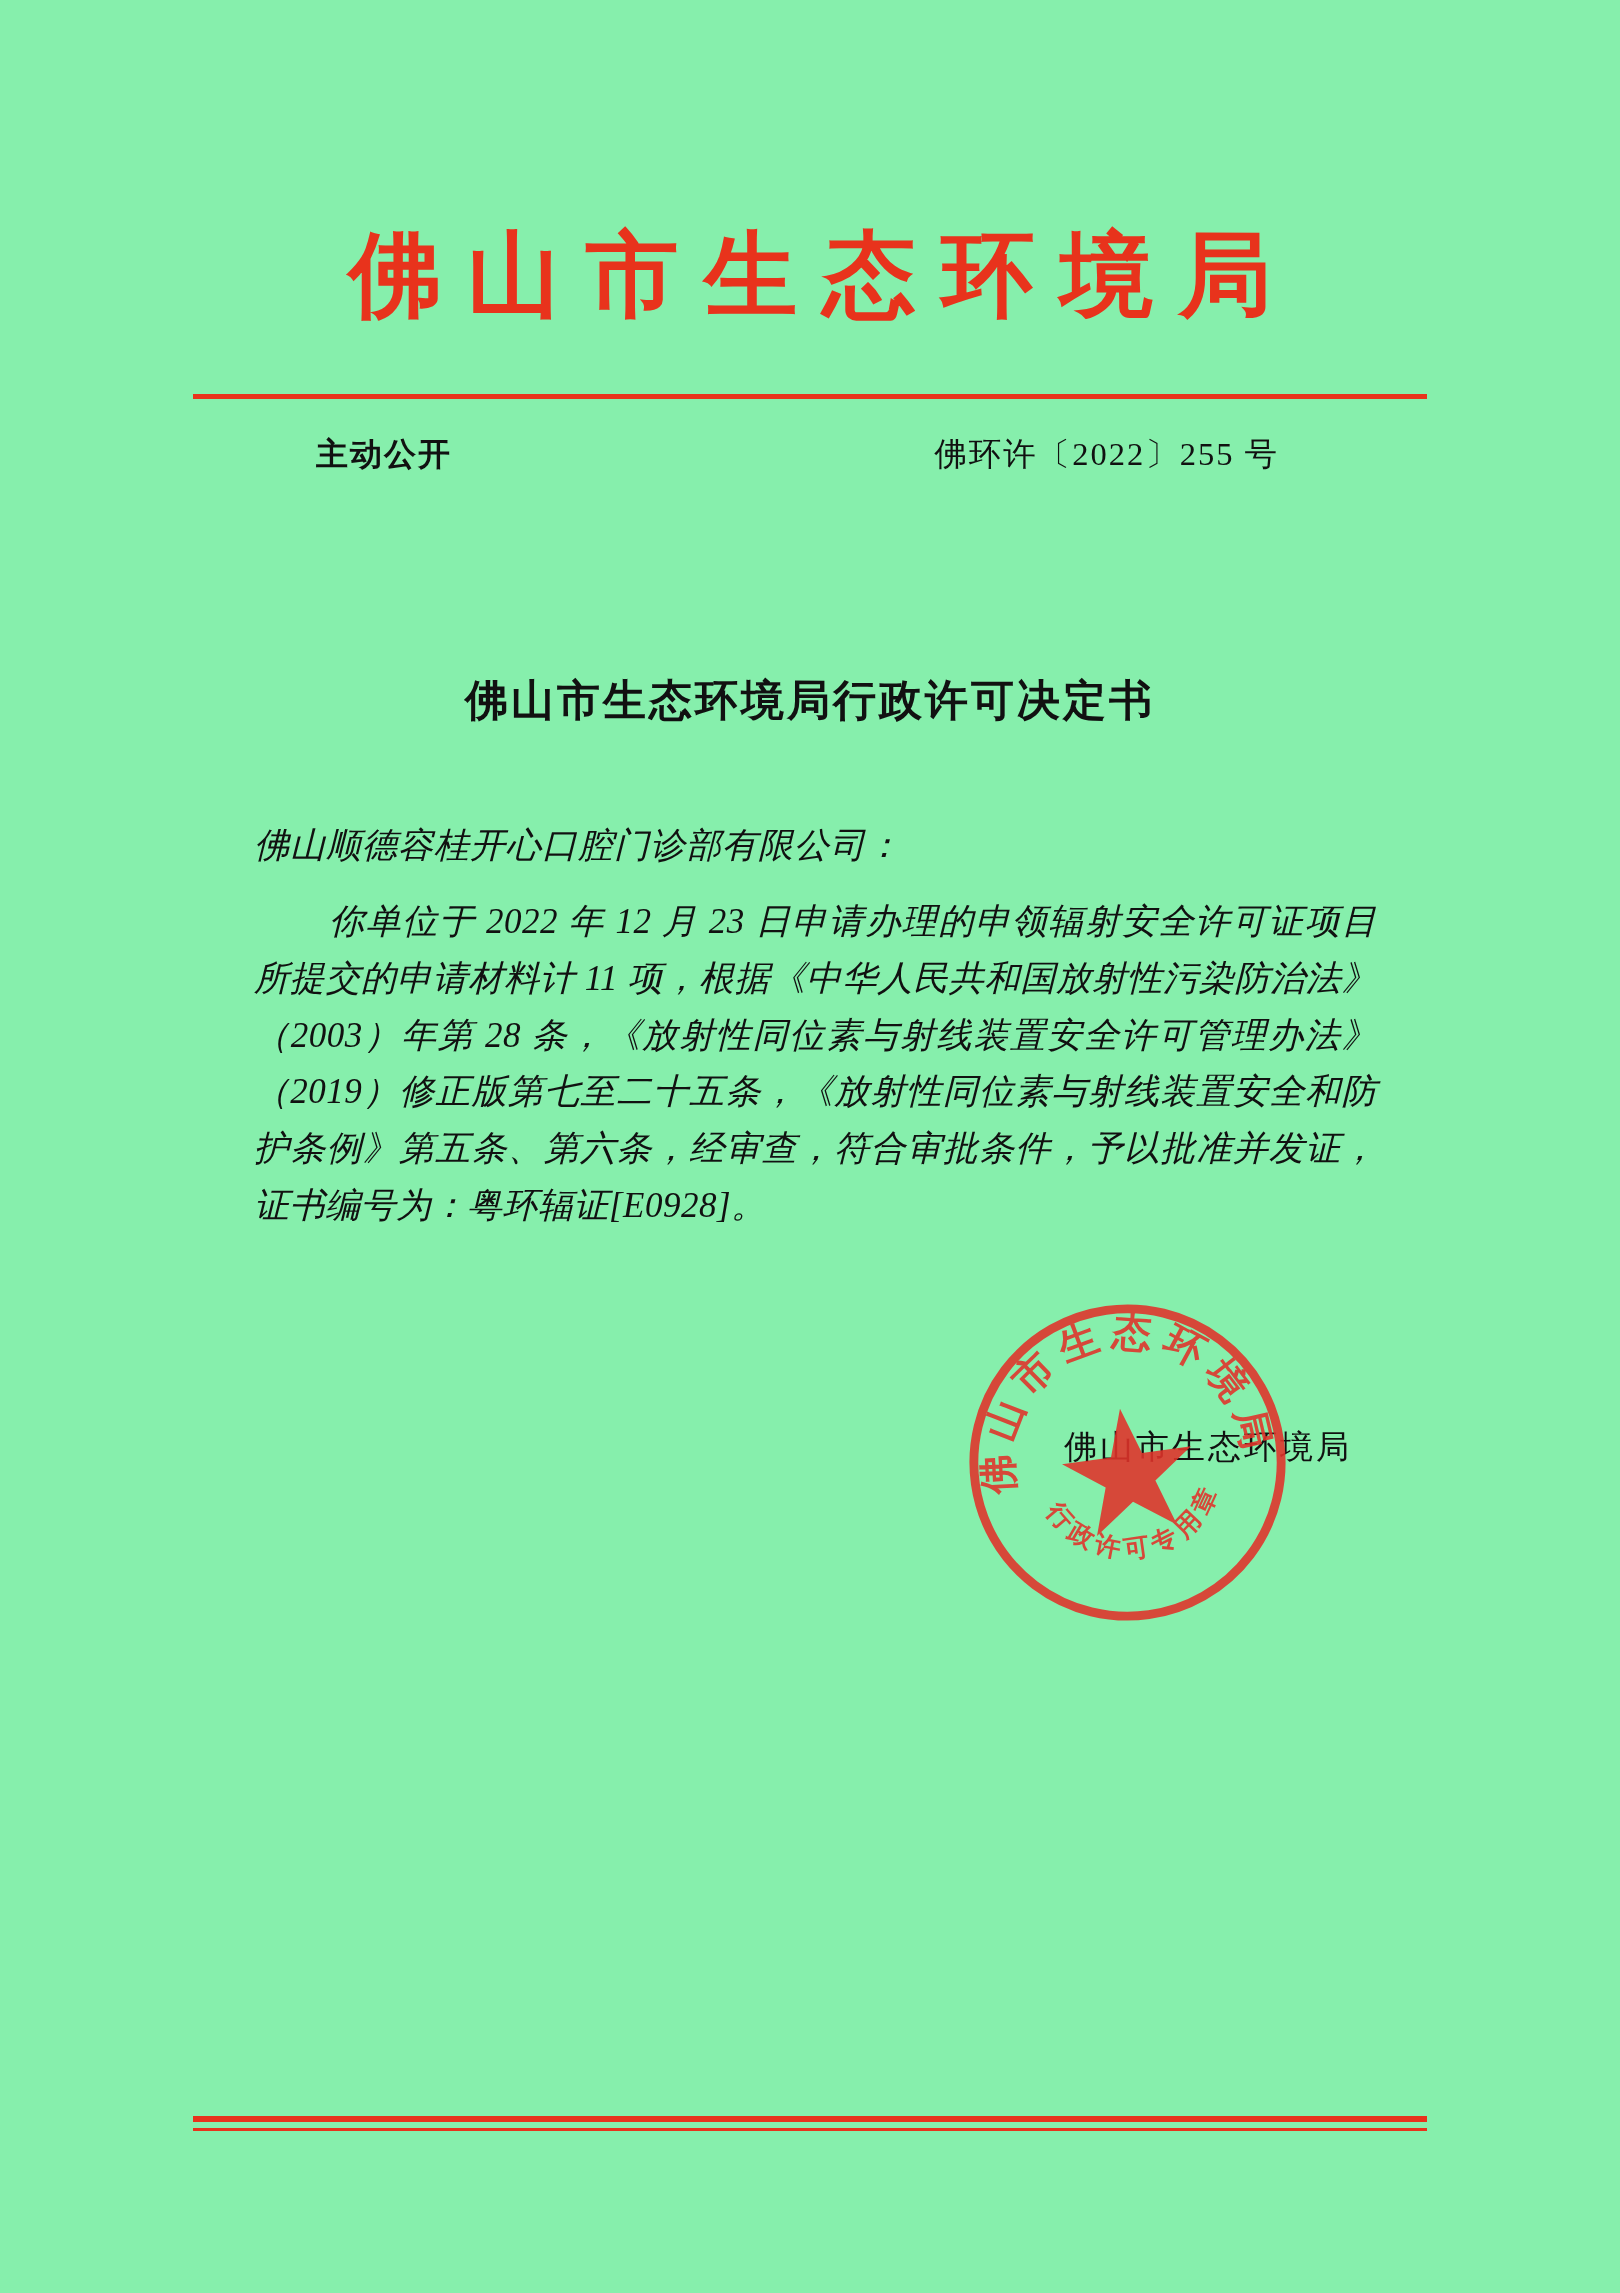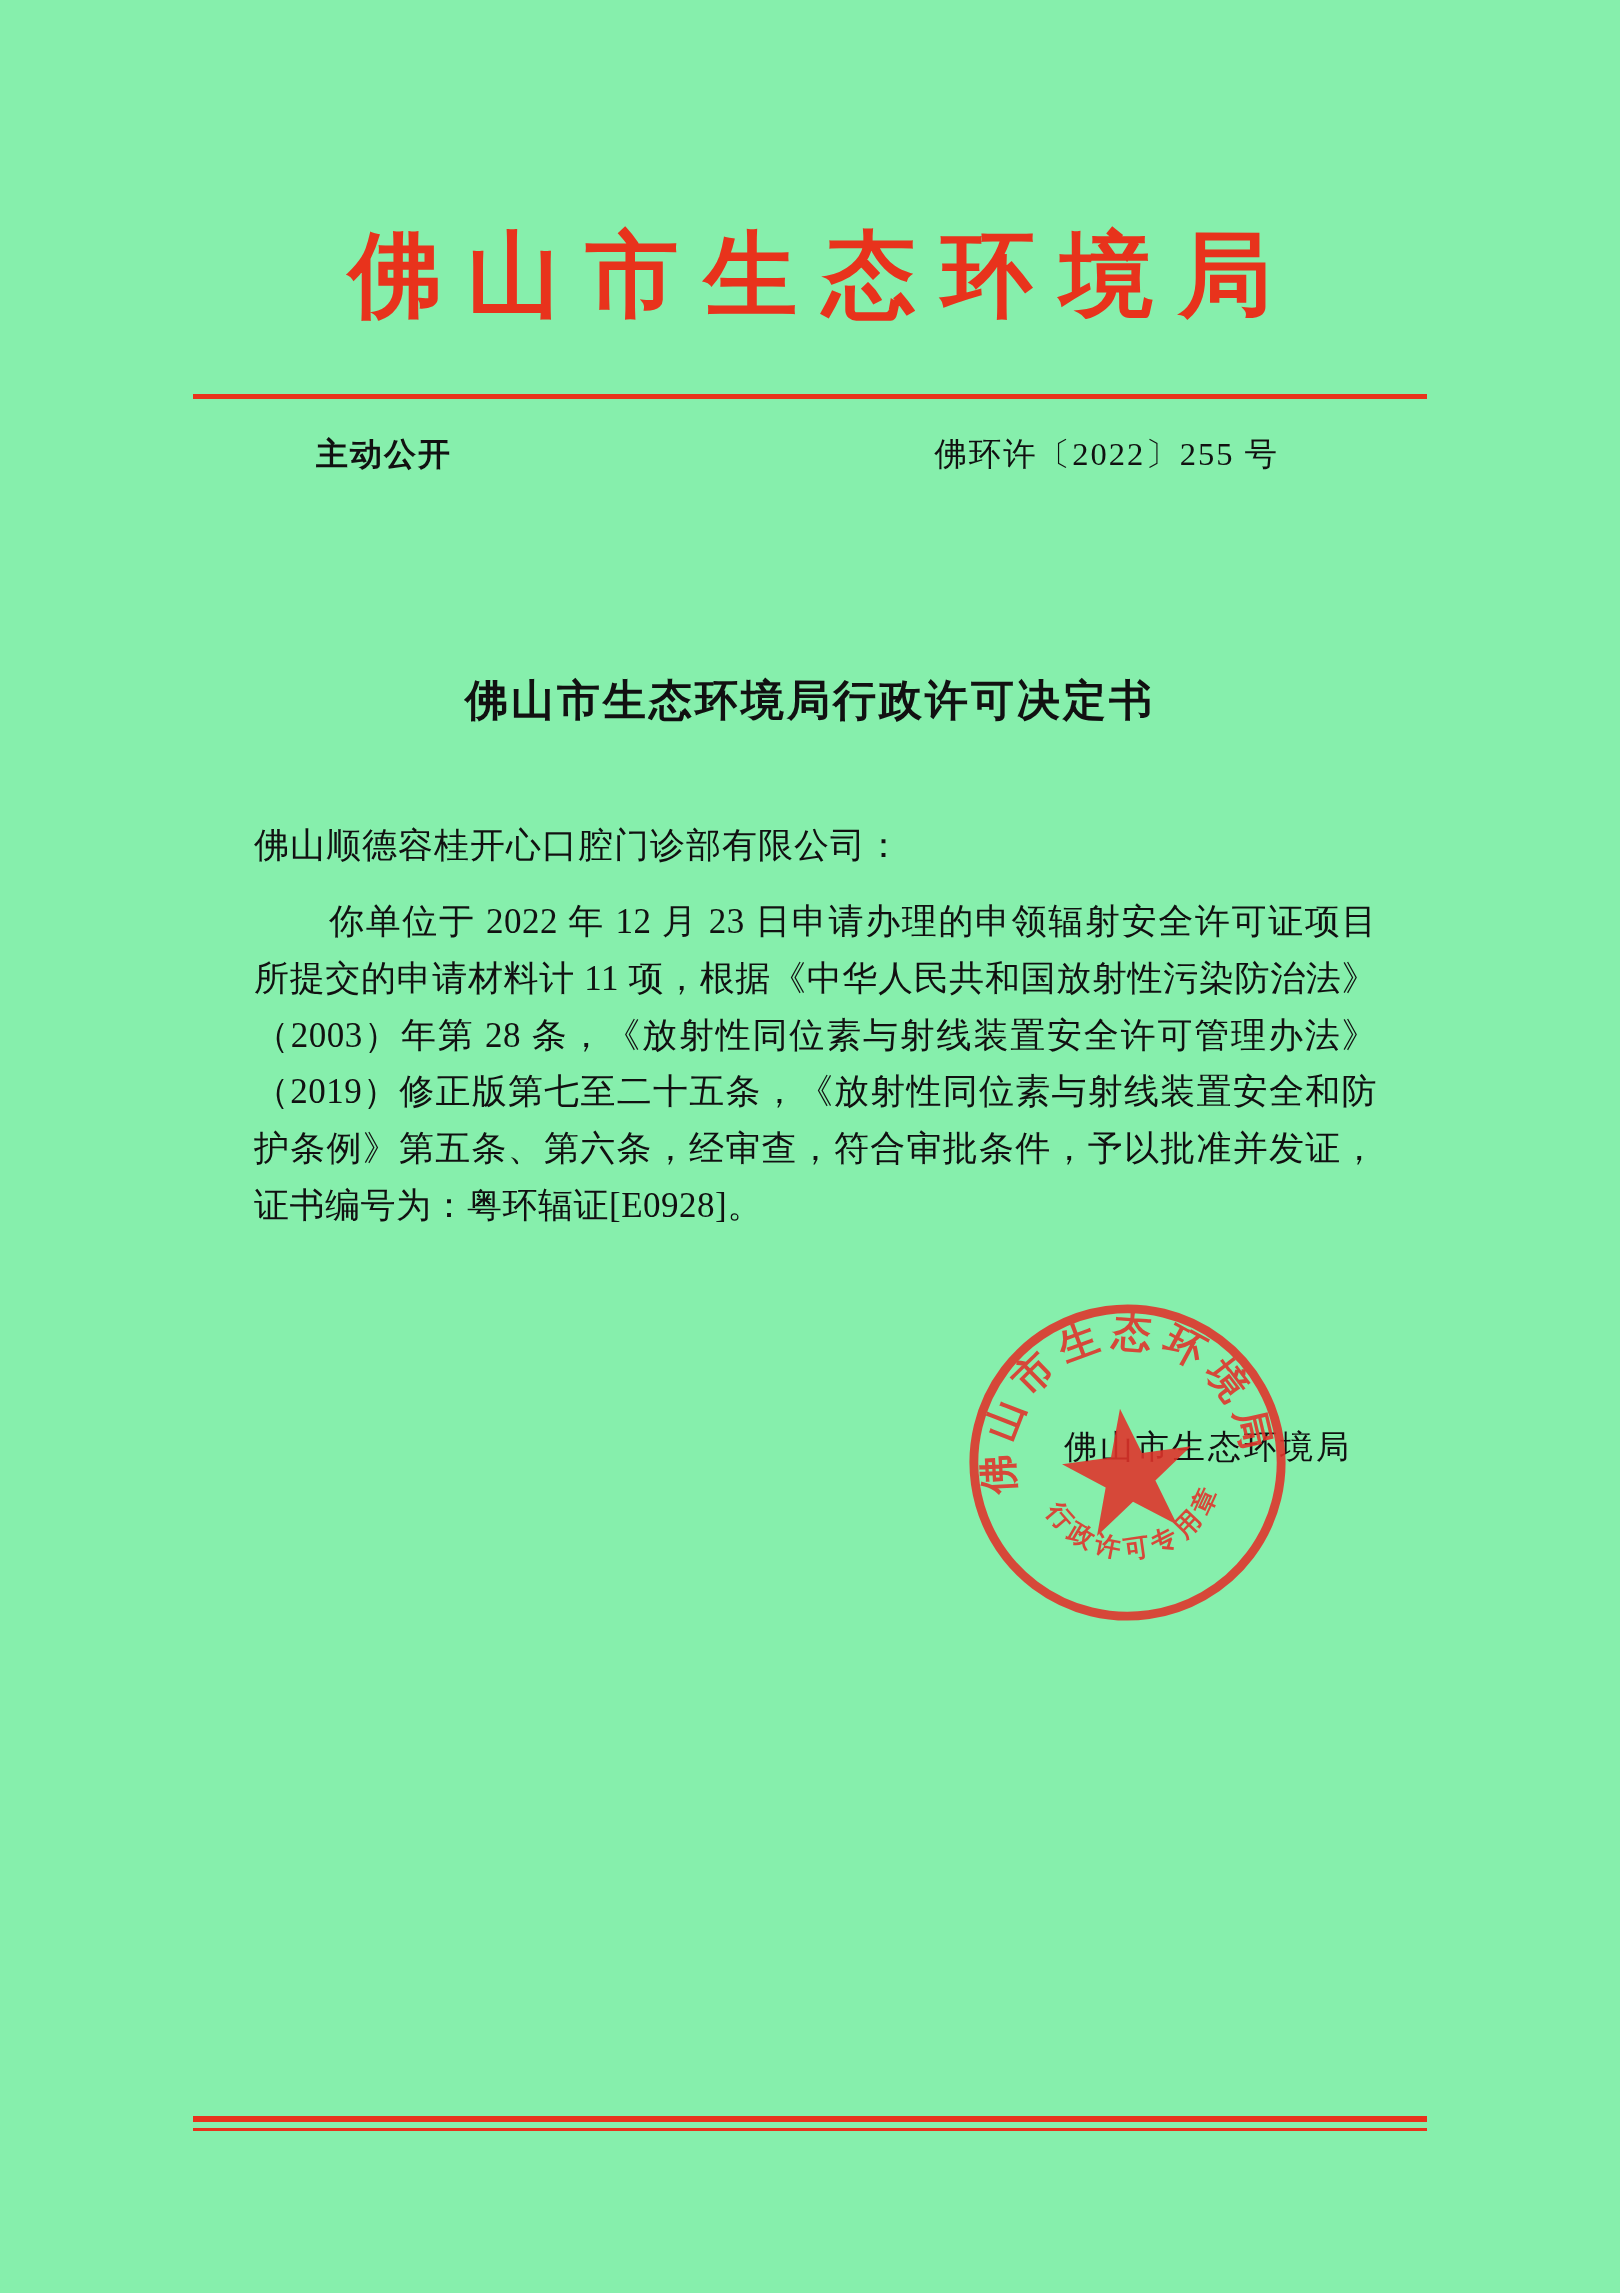--- a/index.html
+++ b/index.html
@@ -91,20 +91,21 @@
     letter-spacing: 3px;
     font-family: "Liberation Serif", "DejaVu Serif", serif;
   }
 
   
   .body-block {
     position: absolute;
     top: 820px;
     left: 254px;
     width: 1123px;
+    font-style: italic;
   }
   .addressee {
     font-size: 35px;
     color: #111;
     letter-spacing: 1px;
     line-height: 1.5;
     margin-bottom: 21.7px;
   }
   .paragraph {
     font-size: 35px;

